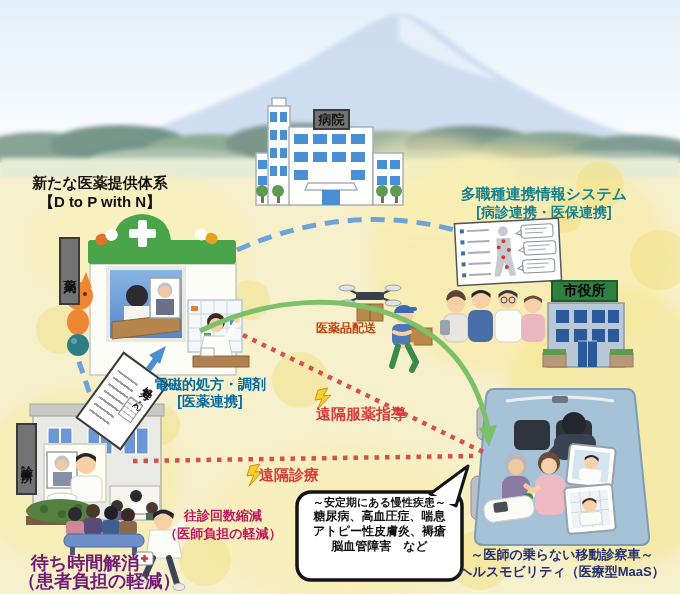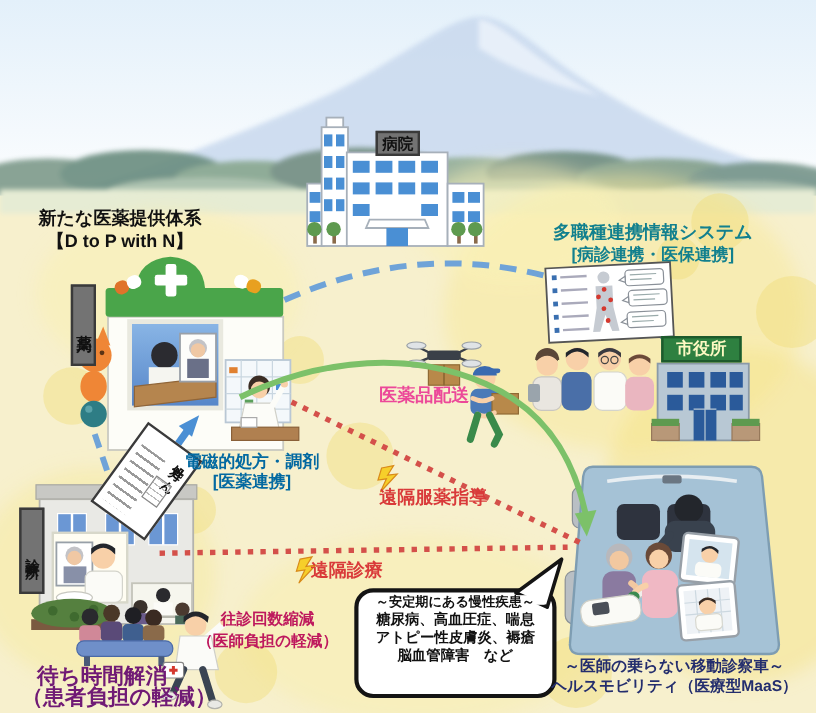--- a/index.html
+++ b/index.html
@@ -8,36 +8,36 @@
   #art{position:absolute;left:0;top:0;z-index:0;}
   .lbl{position:absolute;z-index:3;white-space:nowrap;font-weight:bold;}
   .center{text-align:center;}
   .sign{position:absolute;z-index:3;background:#737373;border:2px solid #3a3a3a;
         display:flex;align-items:center;justify-content:center;font-weight:bold;color:#111;
         box-sizing:border-box;}
   .vtext{writing-mode:vertical-rl;text-orientation:upright;letter-spacing:3px;}
   #title-block{left:6px;top:173px;width:188px;font-size:15px;color:#111;line-height:19px;}
   #info-label{left:420px;top:184px;width:248px;color:#12808e;font-size:15px;line-height:19px;}
   #info-label .sub{font-size:14px;}
-  #delivery-label{left:316px;top:320px;color:#ec4899;font-size:15px;}
+  #delivery-label{left:316px;top:320px;color:#c2410c;font-size:12px;}
   #eprescription-label{left:146px;top:376px;width:128px;color:#0369a1;font-size:14px;line-height:17px;}
   #remote-med-label{left:316px;top:405px;color:#d93a3a;font-size:15px;}
   #remote-care-label{left:259px;top:466px;color:#d93a3a;font-size:15px;}
   #visit-label{left:158px;top:507px;width:130px;color:#be185d;font-size:13px;line-height:18px;}
   #wait-label{left:18px;top:554px;width:134px;color:#701a75;font-size:18px;line-height:18px;}
   #maas-label{left:448px;top:546px;width:228px;color:#242e6e;font-size:13px;line-height:17px;}
   #bubble-text{left:299px;top:495px;width:161px;z-index:3;position:absolute;text-align:center;color:#111;}
   #bubble-text .bt{font-size:13.5px;font-weight:bold;line-height:16px;}
   #bubble-text .bs{font-size:11px;font-weight:bold;line-height:14px;}
   #bubble-text .bl{font-size:12px;font-weight:bold;line-height:15px;}
   #hospital-sign{left:313px;top:109px;width:37px;height:21px;font-size:13px;}
   #pharmacy-sign{left:59px;top:237px;width:21px;height:68px;font-size:13px;}
   #clinic-sign{left:16px;top:423px;width:21px;height:72px;font-size:12px;}
   #cityhall-sign{left:551px;top:280px;width:67px;height:22px;font-size:14px;
-                 background:#2e8040;border:2px solid #1d5a2c;color:#fef9c3;}
+                 background:#2e8040;border:2px solid #1d5a2c;color:#000000;}
   #rx-paper{position:absolute;left:94px;top:360px;width:56px;height:82px;z-index:2;
             background:#fff;border:2px solid #3a3a3a;transform:rotate(36deg);box-sizing:border-box;}
   #rx-paper .rx-title{position:absolute;right:3px;top:4px;font-size:11px;font-weight:bold;color:#111;
             writing-mode:vertical-rl;text-orientation:upright;letter-spacing:1px;}
   #rx-paper .rx-lines{position:absolute;left:5px;top:16px;width:24px;height:56px;
             background:repeating-linear-gradient(#9a9a9a 0 2px,transparent 2px 8px);}
   #rx-paper .rx-box{position:absolute;left:30px;top:30px;width:14px;height:20px;border:1px solid #888;
             background:repeating-linear-gradient(#bbb 0 1px,transparent 1px 5px);}
 </style>
 </head>

